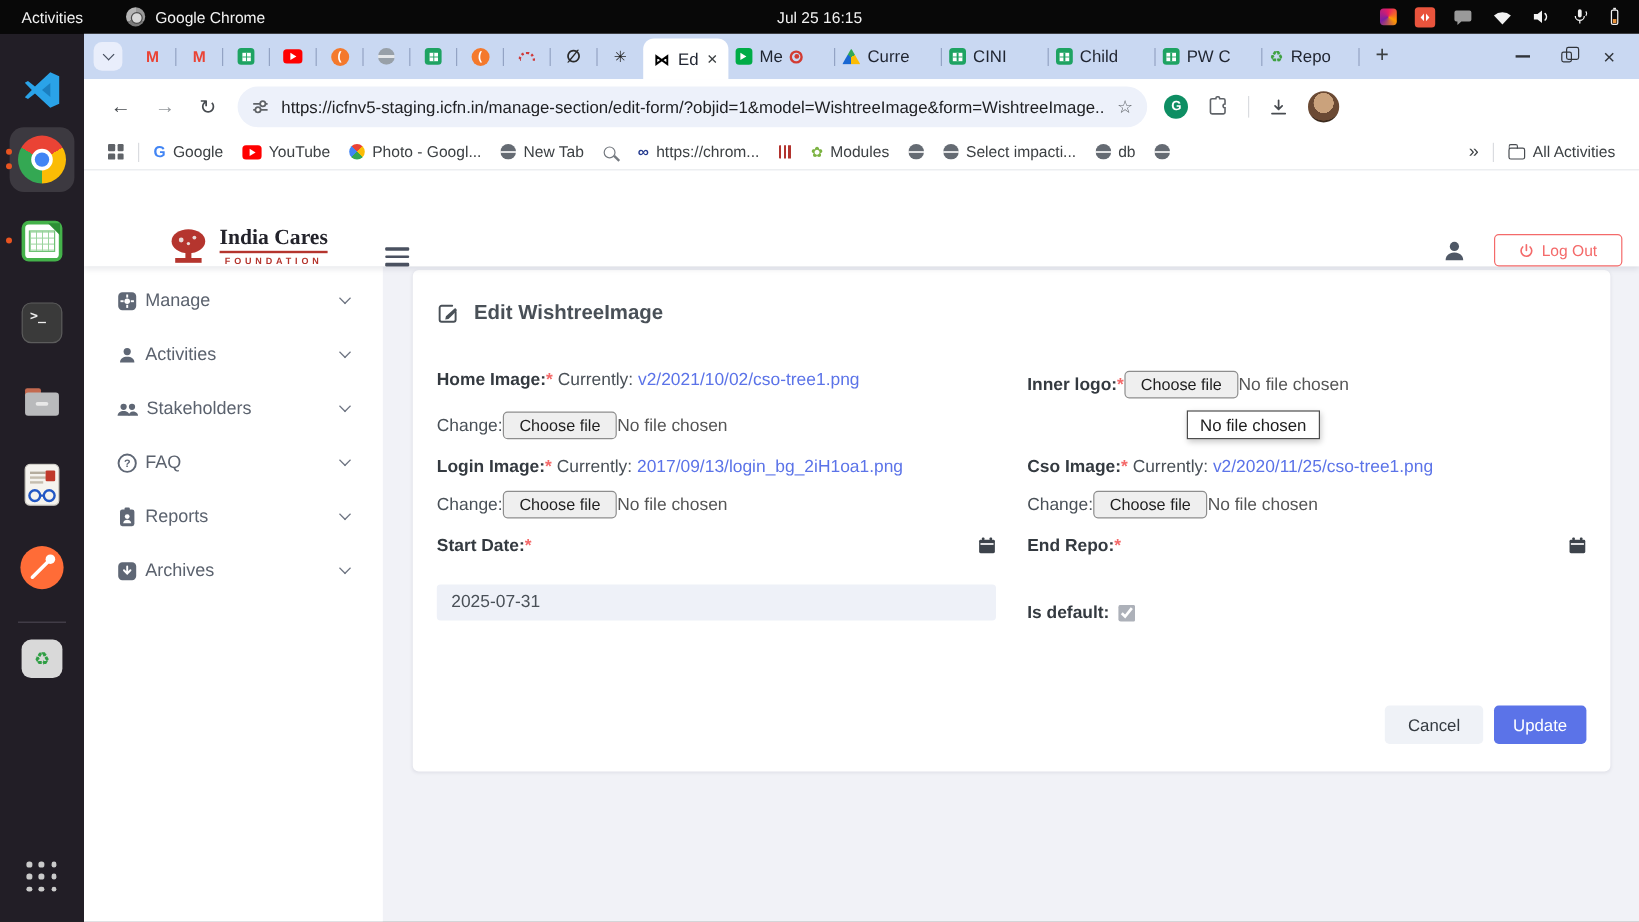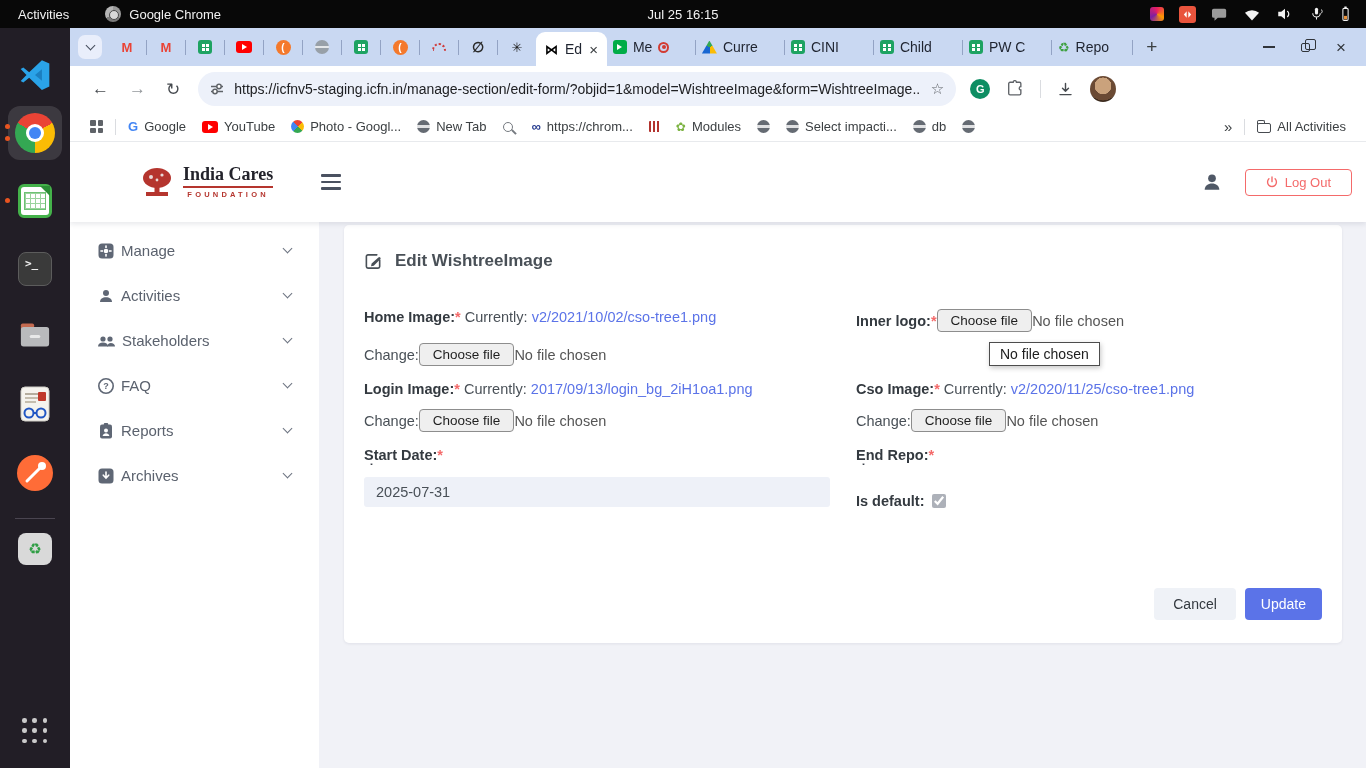--- a/index.html
+++ b/index.html
@@ -98,21 +98,21 @@
   .ic-search::after { content:""; position:absolute; width:6px; height:1.8px; background:#757a80; transform:rotate(45deg); right:-5px; bottom:-2px; }
   .ic-chain { color:#243a8f; font-weight:800; font-size:13px; }
   .ic-redtext { width:11px; height:11px; background:repeating-linear-gradient(90deg,#b2332e 0 2px,transparent 2px 4px); border-radius:1px; }
   .ic-plant { color:#7cb342; font-size:12px; }
   .ic-globe-dark { width:13px; height:13px; border-radius:50%; background:linear-gradient(transparent 42%,rgba(255,255,255,.8) 42% 58%,transparent 58%),#656b73; }
   .ic-folder { width:14px; height:10px; border:1.5px solid #474b50; border-radius:2px; position:relative; margin-top:3px; }
   .ic-folder::before { content:""; position:absolute; left:-1.5px; top:-4.5px; width:6px; height:3px; border:1.5px solid #474b50; border-bottom:0; border-radius:2px 2px 0 0; }
 
   
   .page { flex:1; position:relative; background:#f1f2f7; overflow:hidden; }
-  .phead { position:absolute; left:0; top:0; right:0; height:80px; background:#fff; box-shadow:0 2px 5px rgba(15,34,58,.1); display:flex; align-items:center; z-index:2; }
+  .phead { position:absolute; left:0; top:0; right:0; height:80px; background:#fff; box-shadow:0 2px 5px rgba(15,34,58,.1); display:flex; align-items:flex-end; z-index:2; }
   .logo { display:flex; align-items:center; gap:9px; margin-left:70px; }
   .brand { display:flex; flex-direction:column; }
   .brand-top { font-family:"Liberation Serif",serif; font-weight:bold; font-size:18px; color:#23232b; border-bottom:2px solid #b5352e; line-height:1.1; padding-bottom:1px; }
   .brand-bottom { font-size:7.5px; letter-spacing:3.2px; color:#b5352e; margin-top:2px; font-weight:bold; text-align:center; }
   .hamburger { margin-left:48px; display:flex; flex-direction:column; gap:4px; }
   .hamburger span { width:20px; height:2.6px; background:#4a5160; border-radius:1px; }
   .ph-right { margin-left:auto; display:flex; align-items:center; gap:22px; padding-right:14px; }
   .logout-btn { display:flex; align-items:center; gap:7px; border:1px solid #f46a6a; color:#f46a6a; background:#fff; border-radius:4px; height:27px; padding:0 20px; font-size:13px; font-family:"Liberation Sans",sans-serif; }
 
   .sidebar { position:absolute; left:0; top:80px; width:249px; bottom:0; background:#fff; padding-top:6px; z-index:1; }
@@ -123,21 +123,21 @@
   .main { position:absolute; left:249px; top:80px; right:0; bottom:0; }
   .card { margin:3px 0 0 25px; width:998px; height:418px; background:#fff; border-radius:5px; box-shadow:0 1px 3px rgba(20,30,60,.08); padding:0 20px; position:relative; }
   .ctitle { display:flex; align-items:center; gap:12px; padding-top:26px; font-size:17px; font-weight:bold; color:#495057; }
   .fgrid { display:grid; grid-template-columns:466px 466px; column-gap:26px; margin-top:38px; font-size:14.5px; color:#495057; }
   .flabel { font-weight:bold; color:#343a40; }
   .req { color:#f46a6a; font-weight:bold; }
   a.flink { color:#5b73e8; text-decoration:none; }
   .mb11 { margin-bottom:11px; }
   .mb15 { margin-bottom:15px; }
   .mb12 { margin-bottom:12px; }
-  .mb10 { margin-bottom:12px;flex-direction:column; }
+  .mb10 { margin-bottom:22px; }
   .mb17 { margin-bottom:17px; }
   .choose-row { display:flex; align-items:center; }
   .btn-file { font-size:13.5px; padding:3px 13px; border:1px solid #8d8d8d; border-radius:4px; background:#efefef; color:#1f1f1f; font-family:"Liberation Sans",sans-serif; }
   .nofile { color:#555; }
   .inner-cell { position:relative; }
   .tooltip { position:absolute; left:133px; top:33px; background:#fff; border:1px solid #4d4d4d; padding:3px 10px; font-size:14px; color:#202020; box-shadow:1px 2px 5px rgba(0,0,0,.22); white-space:nowrap; z-index:3; }
   .dlabel-row { display:flex; justify-content:space-between; align-items:flex-start; height:18px; }
   .dinput { width:100%; height:30px; background:#eef1f8; border:0; border-radius:3px; padding:0 12px; font-size:14.5px; color:#495057; font-family:"Liberation Sans",sans-serif; }
   .isdef { display:flex; align-items:center; gap:8px; }
   .isdef input { width:14px; height:14px; opacity:.55; accent-color:#6b7280; }

